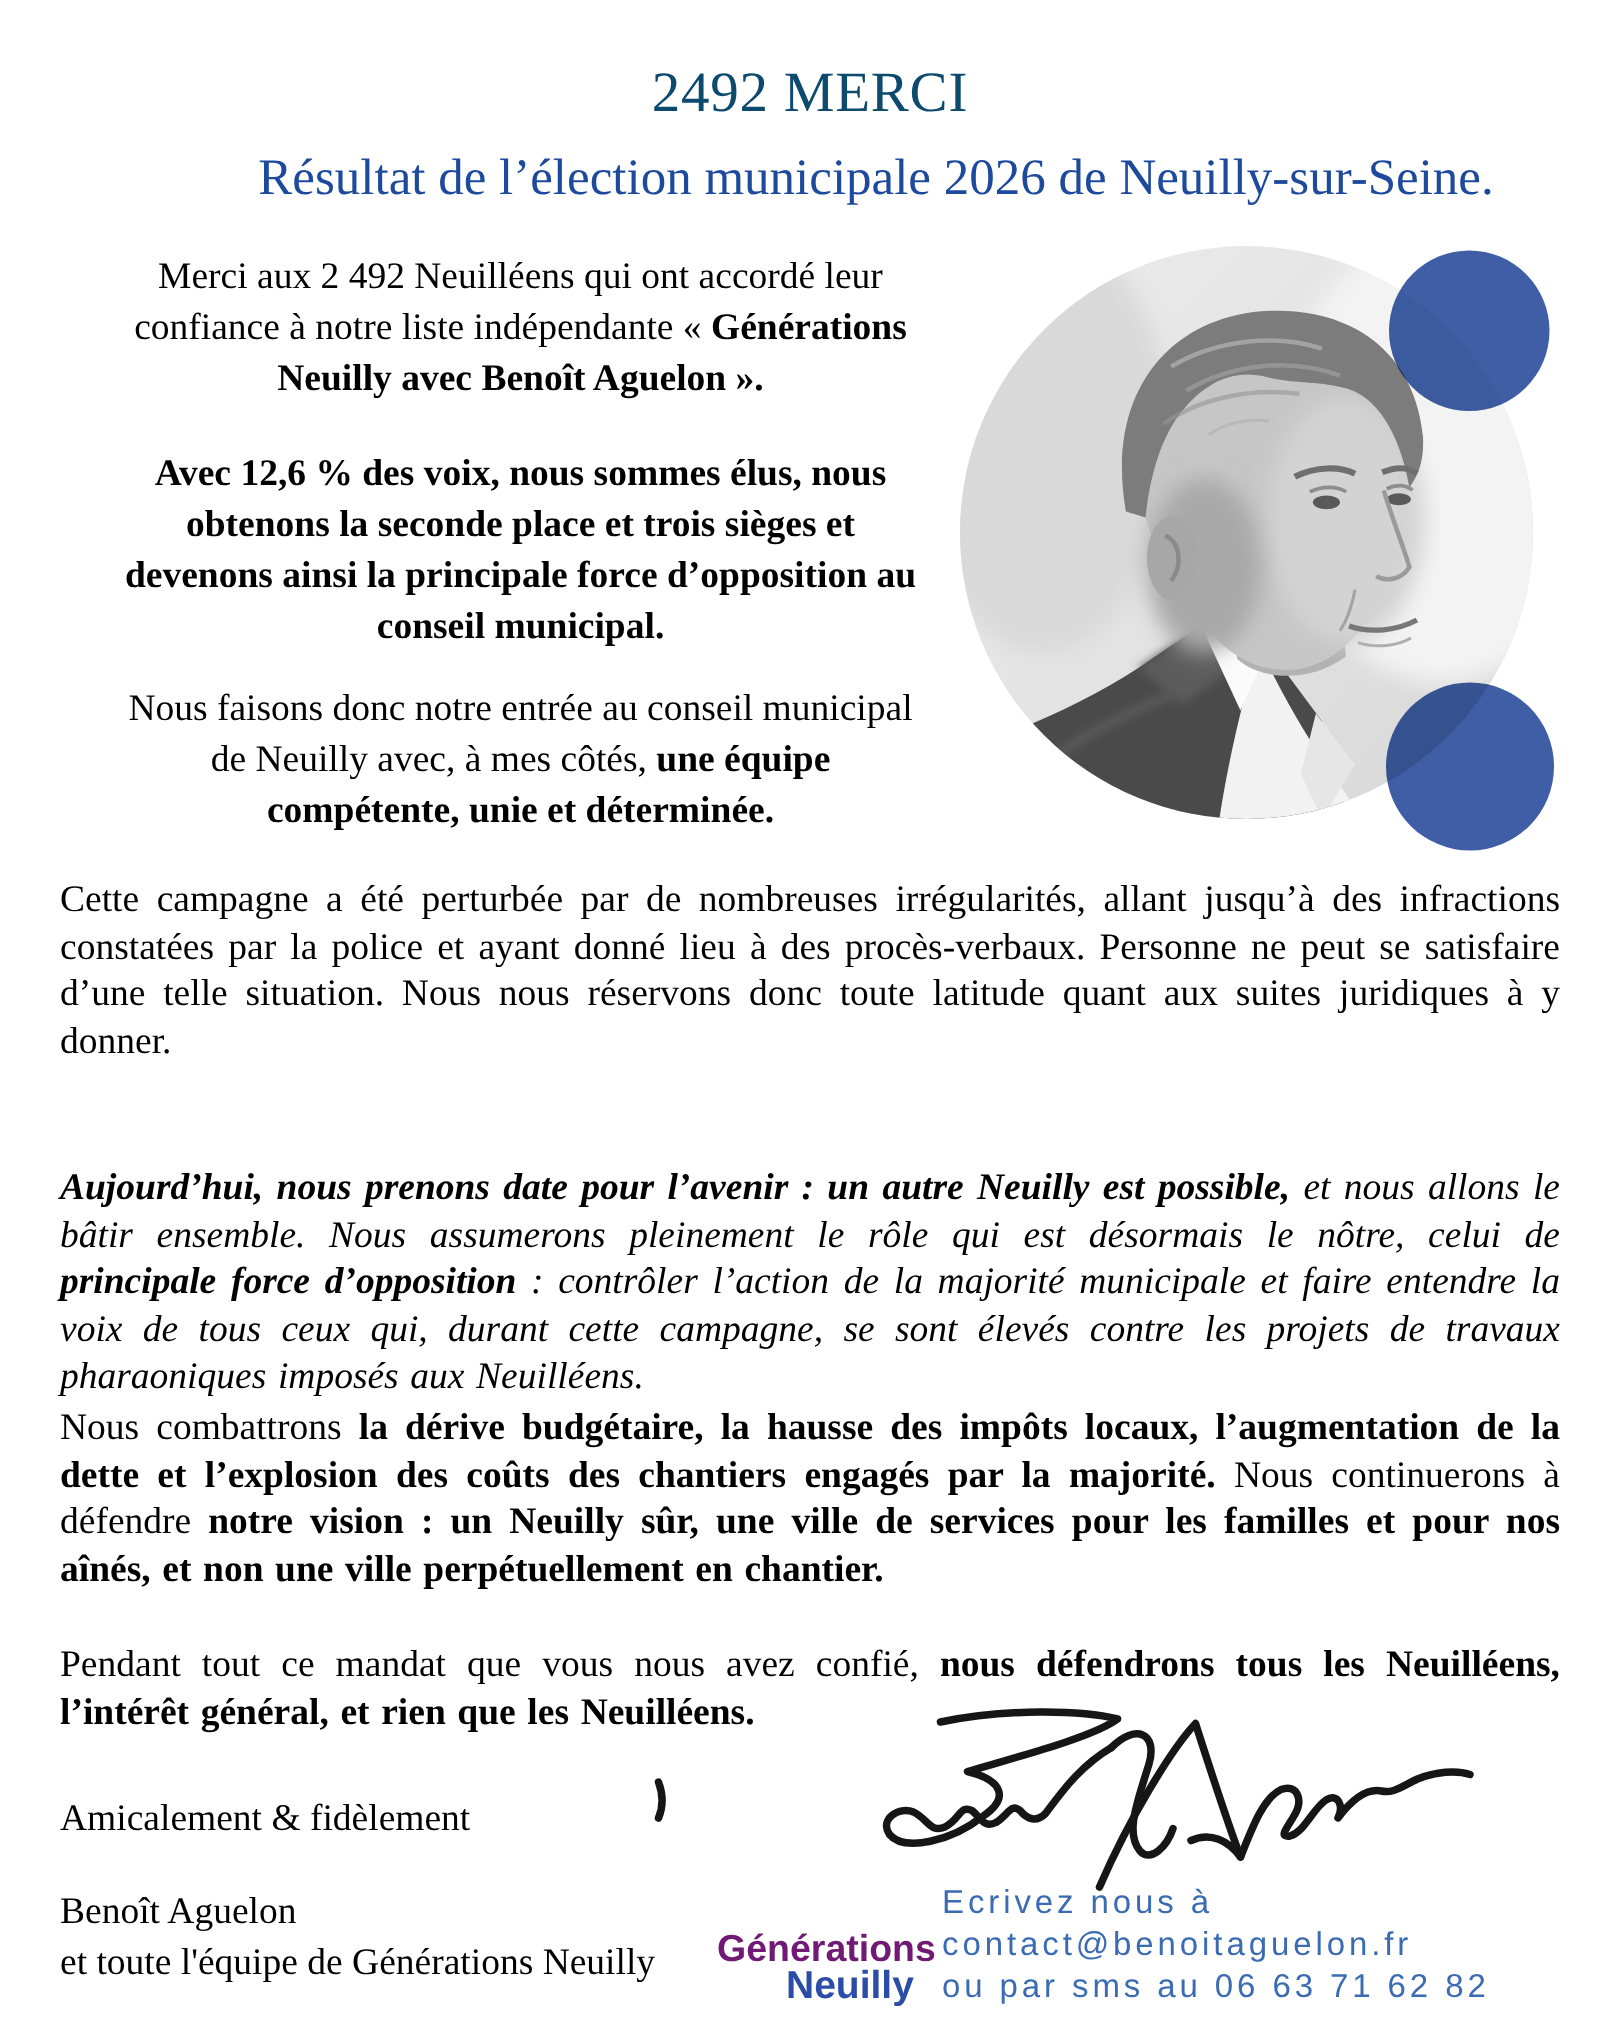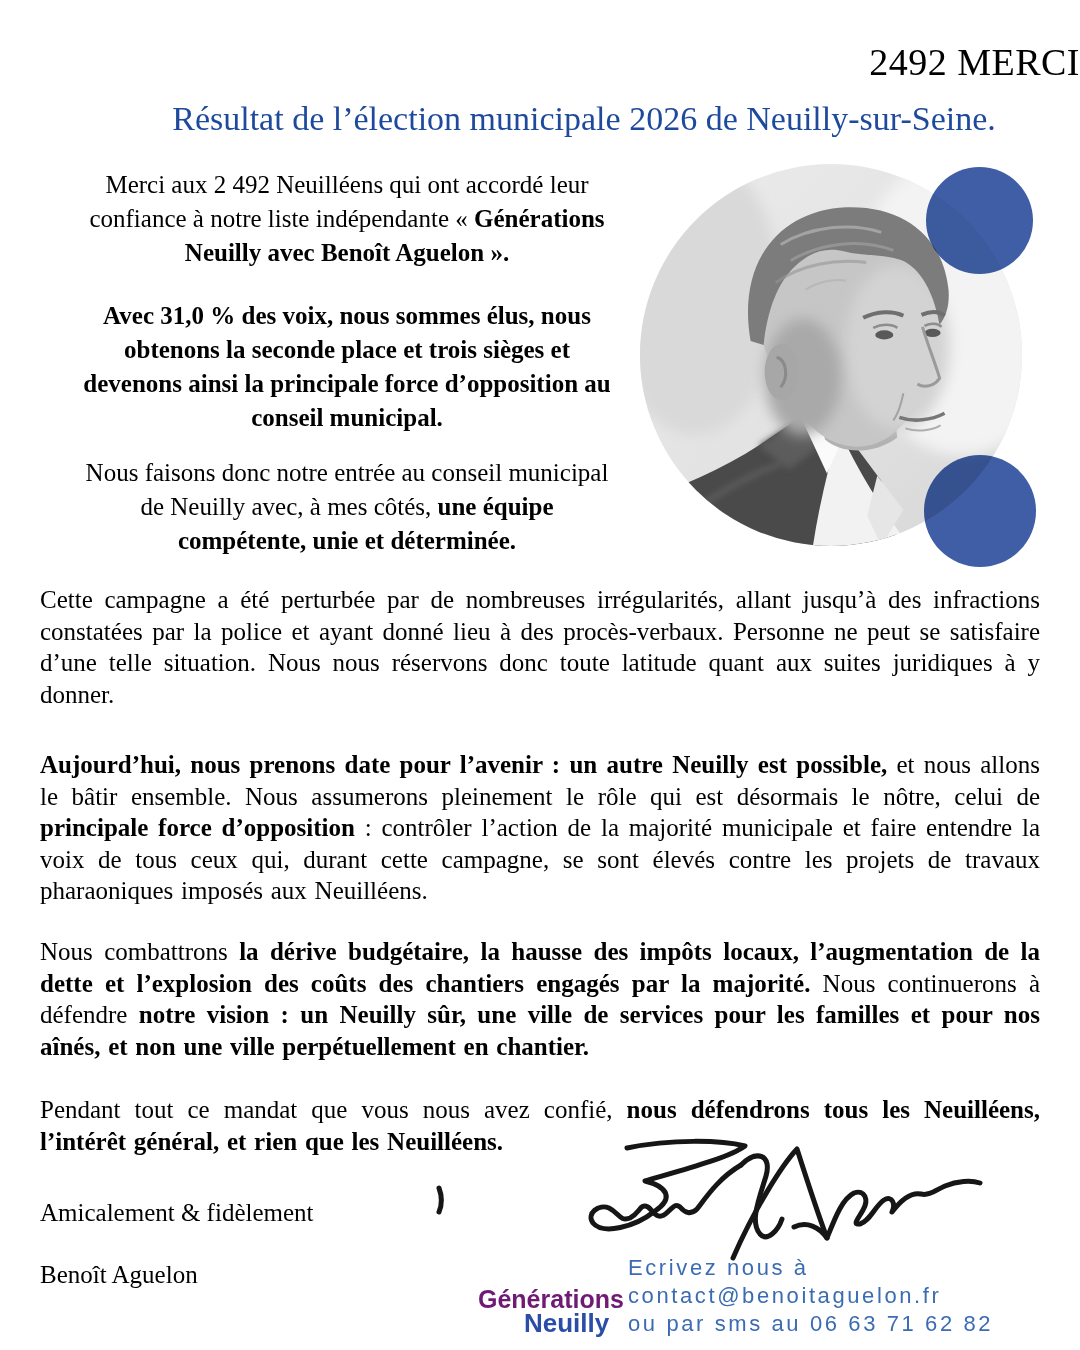--- a/index.html
+++ b/index.html
@@ -17,21 +17,21 @@
   .title{top:40px;font-size:38px;line-height:1.2;letter-spacing:.5px;}
   .subtitle{top:99px;font-size:34px;line-height:1.2;margin-left:44px;}
   .para{font-size:25px;}
   .b{font-weight:bold;}
   .colp{left:40px;width:614px;line-height:34px;white-space:pre-wrap;text-align:center;}
   .fullp{left:40px;width:1000px;line-height:31.6px;text-align:justify;word-spacing:1.5px;}
   .p1{top:168px;}
   .p2{top:299px;}
   .p3{top:456px;}
   .p4{top:584px;}
-  .p5{top:749px;}
+  .p5{top:776px;font-style:italic;}
   .p6{top:936px;}
   .p7{top:1094px;}
   .closing-line{left:40px;font-size:25px;line-height:33px;}
   .l-amical{top:1196px;}
   .l-benoit{top:1258px;}
   .l-equipe{top:1292px;}
   
   .photo{left:640px;top:164px;width:382px;height:382px;}
   .bluecircle{border-radius:50%;mix-blend-mode:multiply;}
   .c-top{left:926px;top:167px;width:107px;height:107px;}
@@ -42,21 +42,21 @@
   .logo1{left:478px;top:1285px;font-family:"Liberation Sans","DejaVu Sans",sans-serif;font-weight:bold;font-size:25px;letter-spacing:0;}
   .logo2{left:501px;top:1308px;font-family:"Liberation Sans","DejaVu Sans",sans-serif;font-weight:bold;font-size:26px;}
   
   .contact{left:628px;top:1254px;font-family:"Liberation Sans","DejaVu Sans",sans-serif;font-size:22px;line-height:28px;letter-spacing:2.6px;}
 </style>
 </head>
 <body>
 
 <div class="page">
 
-  <div class="abs center title" style="color: #000000; text-align: right;">2492 MERCI</div>
+  <div class="abs center title" style="color: #0c4a6e;">2492 MERCI</div>
   <div class="abs center subtitle" style="color: rgb(30, 74, 157);">Résultat de l’élection municipale 2026 de Neuilly-sur-Seine.</div>
 
   <div class="abs photo">
     <svg width="382" height="382" viewBox="0 0 380 380">
       <defs>
         <clipPath id="pc">
             <circle cx="190" cy="190" r="190"></circle>
           </clipPath>
         <linearGradient id="bgG" x1="0" y1="0" x2="1" y2="1">
           <stop offset="0" stop-color="#ececec"></stop>
@@ -115,34 +115,35 @@
       </g>
     </svg>
   </div>
 
   <div class="abs bluecircle c-top" style="background: rgb(63, 94, 166);"></div>
   <div class="abs bluecircle c-bottom" style="background: rgb(63, 94, 166);"></div>
 
   <div class="abs para colp p1"><span>Merci aux 2 492 Neuilléens qui ont accordé leur
 confiance à notre liste indépendante « </span><span class="b">Générations
 Neuilly avec Benoît Aguelon ».</span></div>
-  <div class="abs para colp p2"><span class="b">Avec 31,0 % des voix, nous sommes élus, nous
+  <div class="abs para colp p2"><span class="b">Avec 12,6 % des voix, nous sommes élus, nous
 obtenons la seconde place et trois sièges et
 devenons ainsi la principale force d’opposition au
 conseil municipal.</span></div>
   <div class="abs para colp p3"><span>Nous faisons donc notre entrée au conseil municipal
 de Neuilly avec, à mes côtés, </span><span class="b">une équipe
 compétente, unie et déterminée.</span></div>
   <div class="abs para fullp p4"><span>Cette campagne a été perturbée par de nombreuses irrégularités, allant jusqu’à des infractions constatées par la police et ayant donné lieu à des procès-verbaux. Personne ne peut se satisfaire d’une telle situation. Nous nous réservons donc toute latitude quant aux suites juridiques à y donner.</span></div>
   <div class="abs para fullp p5"><span class="b">Aujourd’hui, nous prenons date pour l’avenir : un autre Neuilly est possible,</span><span> et nous allons le bâtir ensemble. Nous assumerons pleinement le rôle qui est désormais le nôtre, celui de </span><span class="b">principale force d’opposition</span><span> : contrôler l’action de la majorité municipale et faire entendre la voix de tous ceux qui, durant cette campagne, se sont élevés contre les projets de travaux pharaoniques imposés aux Neuilléens.</span></div>
   <div class="abs para fullp p6"><span>Nous combattrons </span><span class="b">la dérive budgétaire, la hausse des impôts locaux, l’augmentation de la dette et l’explosion des coûts des chantiers engagés par la majorité.</span><span> Nous continuerons à défendre </span><span class="b">notre vision : un Neuilly sûr, une ville de services pour les familles et pour nos aînés, et non une ville perpétuellement en chantier.</span></div>
   <div class="abs para fullp p7"><span>Pendant tout ce mandat que vous nous avez confié, </span><span class="b">nous défendrons tous les Neuilléens, l’intérêt général, et rien que les Neuilléens.</span></div>
 
   <div class="abs closing-line l-amical">Amicalement &amp; fidèlement</div>
   <div class="abs closing-line l-benoit">Benoît Aguelon</div>
+  <div class="abs closing-line l-equipe">et toute l'équipe de Générations Neuilly</div>
 
   <svg class="abs sig" viewBox="0 0 562 130">
     <g fill="none" stroke="#161616" stroke-width="5" stroke-linecap="round" stroke-linejoin="round">
       <path d="M16,52 C19,60 19,69 16,76"></path>
       <path d="M204,12 C248,3 298,4 322,10
                C306,22 256,35 222,45
                C246,51 250,63 232,75
                C212,91 180,99 170,87
                C163,77 176,68 186,72
                C196,77 197,86 207,82

